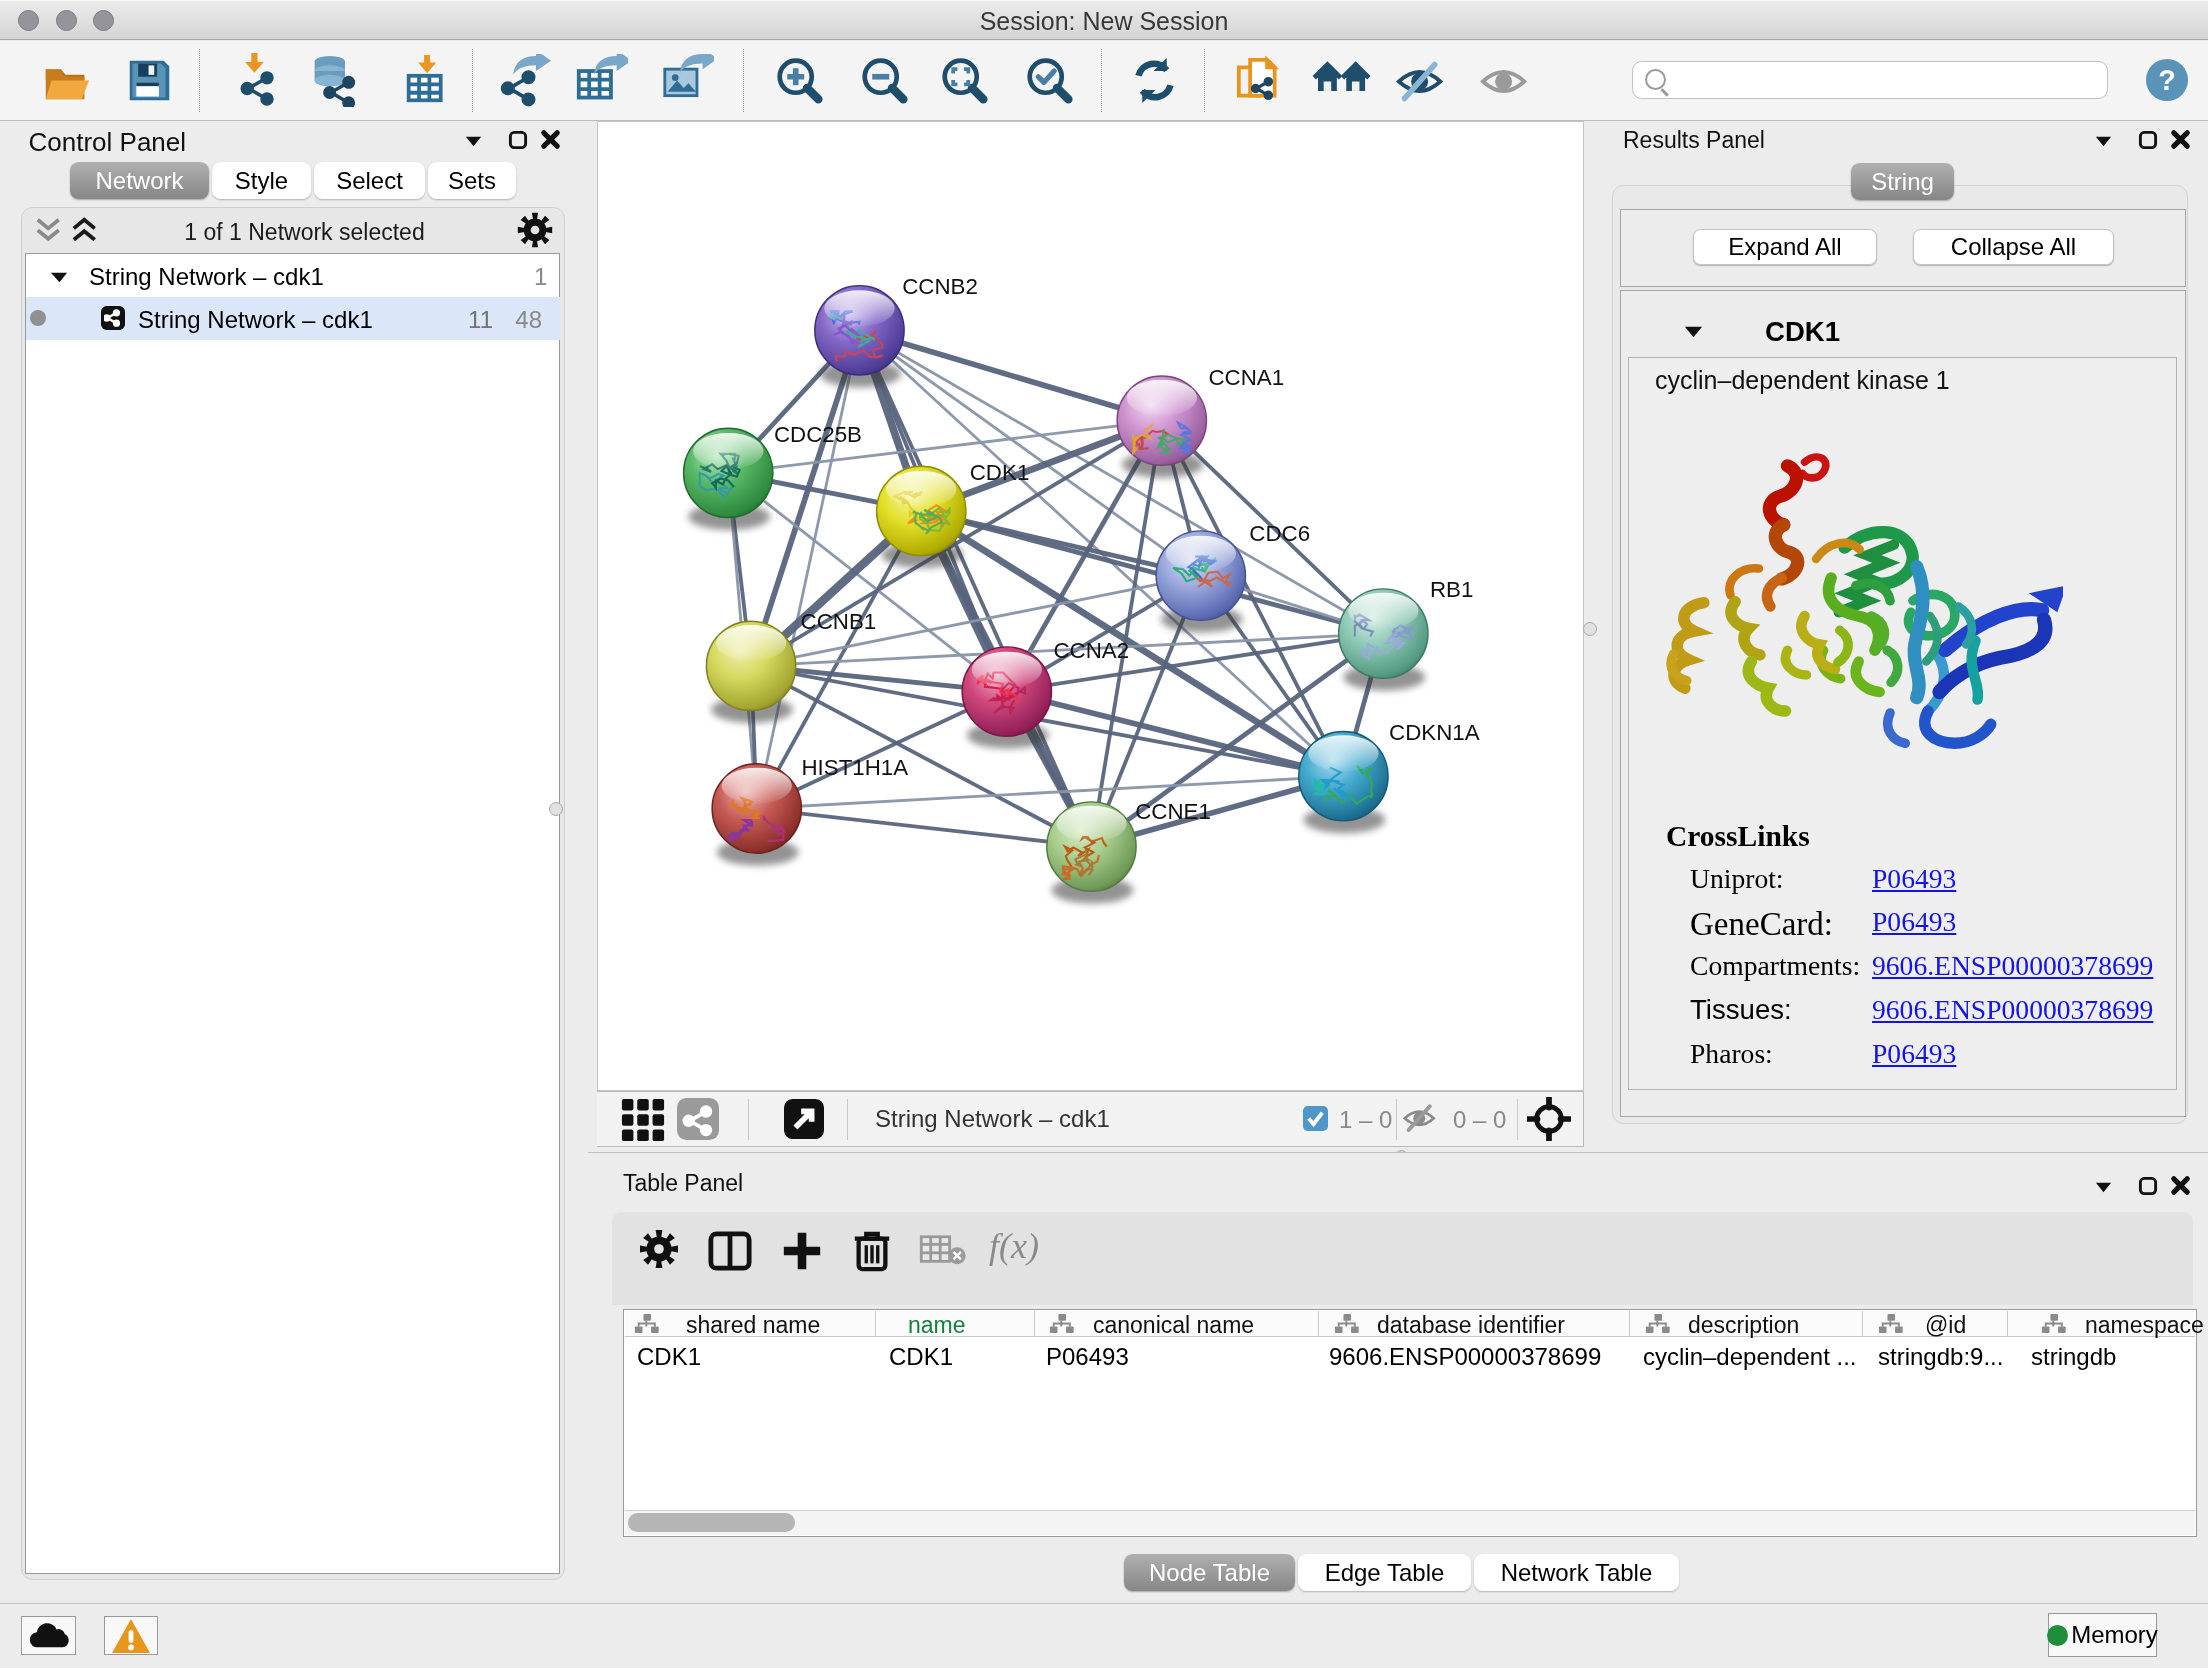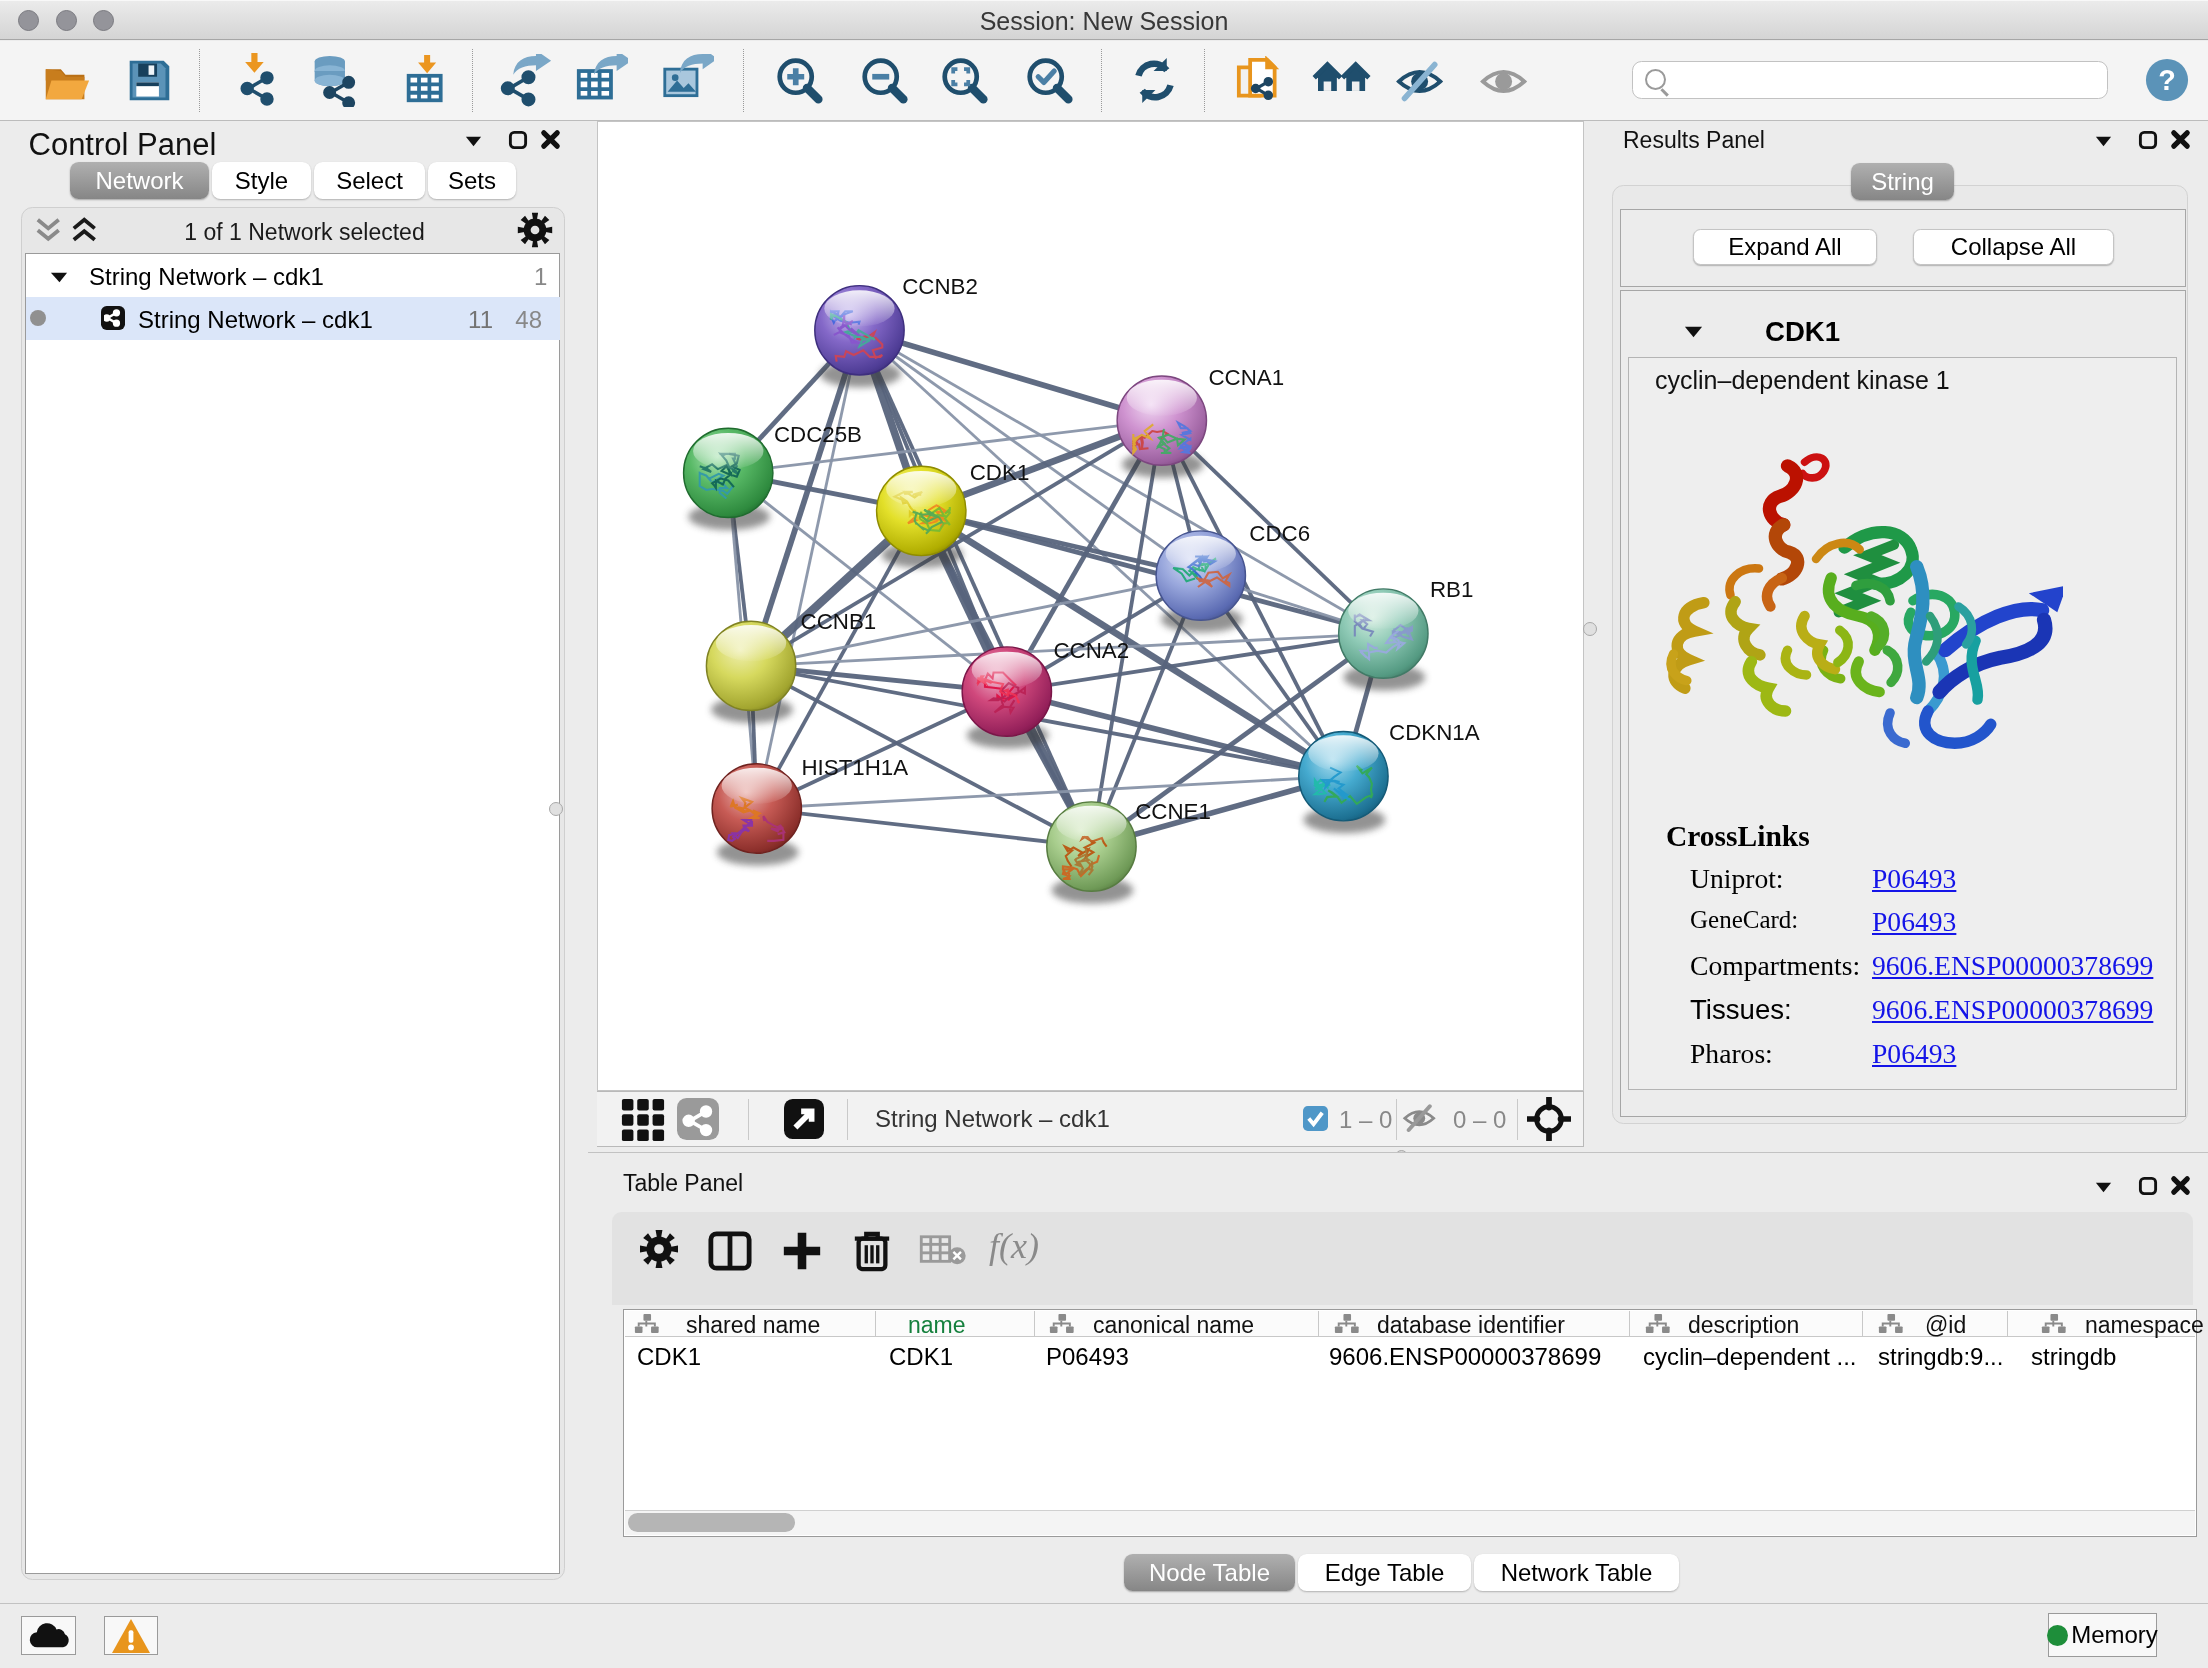--- a/index.html
+++ b/index.html
@@ -179,21 +179,21 @@
       <path d="M4 26 q22 -20 44 0 q-22 20 -44 0 z" fill="none" stroke="#9a9a9a" stroke-width="4"></path>
       <circle cx="26" cy="26" r="9" fill="#9a9a9a"></circle>
     </svg></div>
 <div class="abs" style="left:1632px;top:61px;width:476px;height:38px;background:#ffffff;border:1.9px solid #c2c2c2;border-radius:9.5px"></div>
 <div class="abs" style="left:1645px;top:69px;width:21px;height:21px;border:2.9px solid #9a9a9a;border-radius:50%"></div>
 <div class="abs" style="left:1663px;top:88px;width:2.9px;height:8.6px;background:#9a9a9a;transform:rotate(-45deg)"></div>
 <div class="abs" style="left:2145px;top:58px"><svg width="44" height="44" viewBox="0 0 46 46" style="">
       <circle cx="23" cy="23" r="22" fill="#5b93b8"></circle>
       <text x="23" y="33" font-family="Liberation Sans" font-size="30" font-weight="bold" fill="#ffffff" text-anchor="middle">?</text>
     </svg></div>
-<div class="abs" style="left:28.5px;top:127px;font-size:31px;color:#111">Control Panel</div>
+<div class="abs" style="left:28.5px;top:127px;font-size:26px;color:#111">Control Panel</div>
 <div style="position:absolute;left:464px;top:131px"><svg width="19" height="19" viewBox="0 0 20 20" style="">
       <path d="M2 6 h16 l-8 10 z" fill="#111"></path>
     </svg></div>
 <div style="position:absolute;left:508px;top:130px"><svg width="20" height="20" viewBox="0 0 21 21" style="">
       <rect x="2.5" y="2.5" width="16" height="16" rx="4" fill="none" stroke="#111" stroke-width="3"></rect>
     </svg></div>
 <div style="position:absolute;left:540px;top:129px"><svg width="21" height="21" viewBox="0 0 22 22" style="">
       <path d="M4 4 L18 18 M18 4 L4 18" stroke="#111" stroke-width="5.5" stroke-linecap="round"></path>
     </svg></div>
 <div class="tab tabg" style="left:70px;top:162px;width:139px">Network</div>
@@ -548,21 +548,21 @@
 <path d="M238 200 c16 6 18 22 8 32" fill="none" stroke="#55ae28" stroke-width="10" stroke-linecap="round"></path>
 <path d="M255 236 c14 8 14 24 4 34" fill="none" stroke="#3fa83e" stroke-width="10" stroke-linecap="round"></path>
 <path d="M180 140 c12 -18 34 -22 46 -10" fill="none" stroke="#cc8814" stroke-width="9" stroke-linecap="round"></path>
 <path d="M222 168 c18 -6 34 2 36 16" fill="none" stroke="#2f9e3e" stroke-width="10" stroke-linecap="round"></path>
 <path d="M300 200 c14 18 8 36 -4 48" fill="none" stroke="#2e9e7a" stroke-width="9" stroke-linecap="round"></path>
 <path d="M330 190 c16 10 18 28 8 40" fill="none" stroke="#2aa0a0" stroke-width="9" stroke-linecap="round"></path>
 </svg>
 <div class="abs" style="left:1666px;top:820px;font-size:29.5px;font-weight:bold;color:#000;font-family:'Liberation Serif',serif">CrossLinks</div>
 <div class="abs" style="left:1690px;top:863px;font-size:27.6px;color:#000;font-family:'Liberation Serif',serif">Uniprot:</div>
 <div class="abs" style="left:1872px;top:863px;font-size:27.6px;font-family:'Liberation Serif',serif"><span class="lnk">P06493</span></div>
-<div class="abs" style="left:1690px;top:906px;font-size:25px;color:#000;font-family:'Liberation Serif',serif">GeneCard:</div>
+<div class="abs" style="left:1690px;top:906px;font-size:33px;color:#000;font-family:'Liberation Serif',serif">GeneCard:</div>
 <div class="abs" style="left:1872px;top:906px;font-size:27.6px;font-family:'Liberation Serif',serif"><span class="lnk">P06493</span></div>
 <div class="abs" style="left:1690px;top:950px;font-size:27.6px;color:#000;font-family:'Liberation Serif',serif">Compartments:</div>
 <div class="abs" style="left:1872px;top:950px;font-size:27.6px;font-family:'Liberation Serif',serif"><span class="lnk">9606.ENSP00000378699</span></div>
 <div class="abs" style="left:1690px;top:994px;font-size:27.6px;color:#000;font-family:Liberation Sans, sans-serif">Tissues:</div>
 <div class="abs" style="left:1872px;top:994px;font-size:27.6px;font-family:'Liberation Serif',serif"><span class="lnk">9606.ENSP00000378699</span></div>
 <div class="abs" style="left:1690px;top:1038px;font-size:27.6px;color:#000;font-family:'Liberation Serif',serif">Pharos:</div>
 <div class="abs" style="left:1872px;top:1038px;font-size:27.6px;font-family:'Liberation Serif',serif"><span class="lnk">P06493</span></div>
 <div class="abs" style="left:1583px;top:622px;width:14.3px;height:14.3px;border-radius:50%;background:#e0e0e0;border:1px solid #a8a8a8"></div>
 <div class="abs" style="left:588px;top:1152px;width:1621px;height:456px;background:#ececec;border-top:1px solid #c2c2c2"></div>
 <div class="abs" style="left:623px;top:1170px;font-size:23px;color:#111">Table Panel</div>

